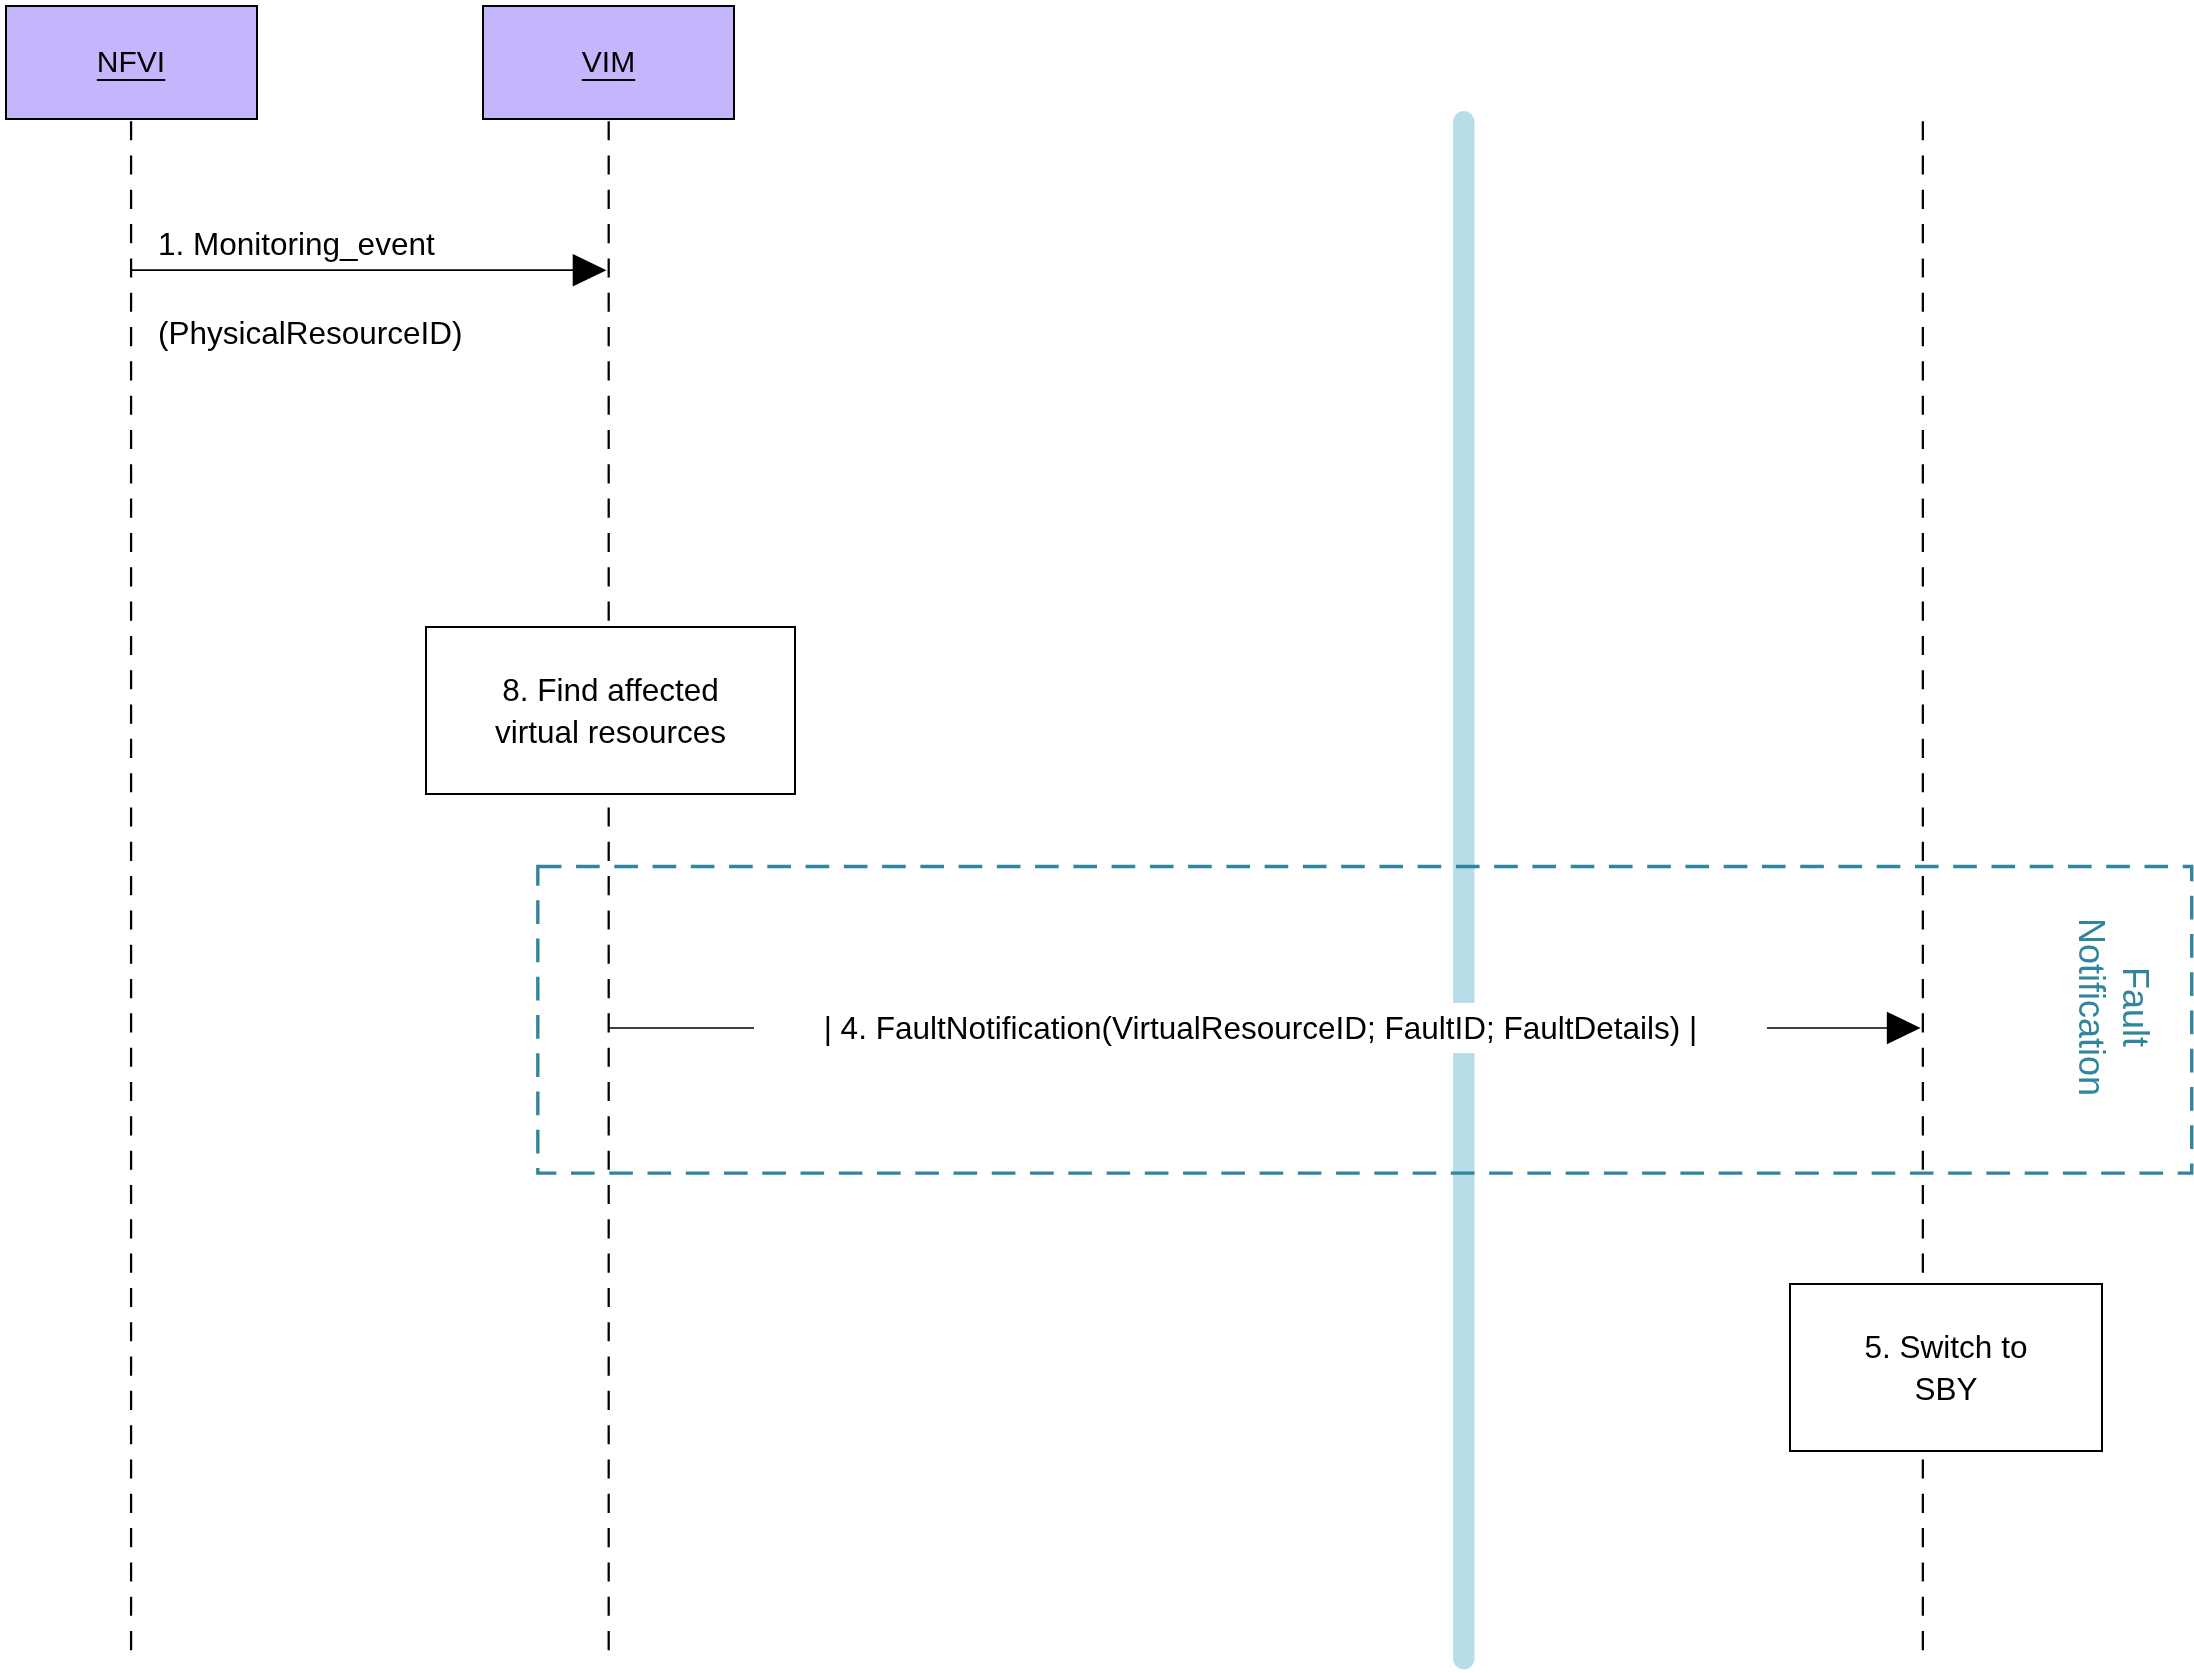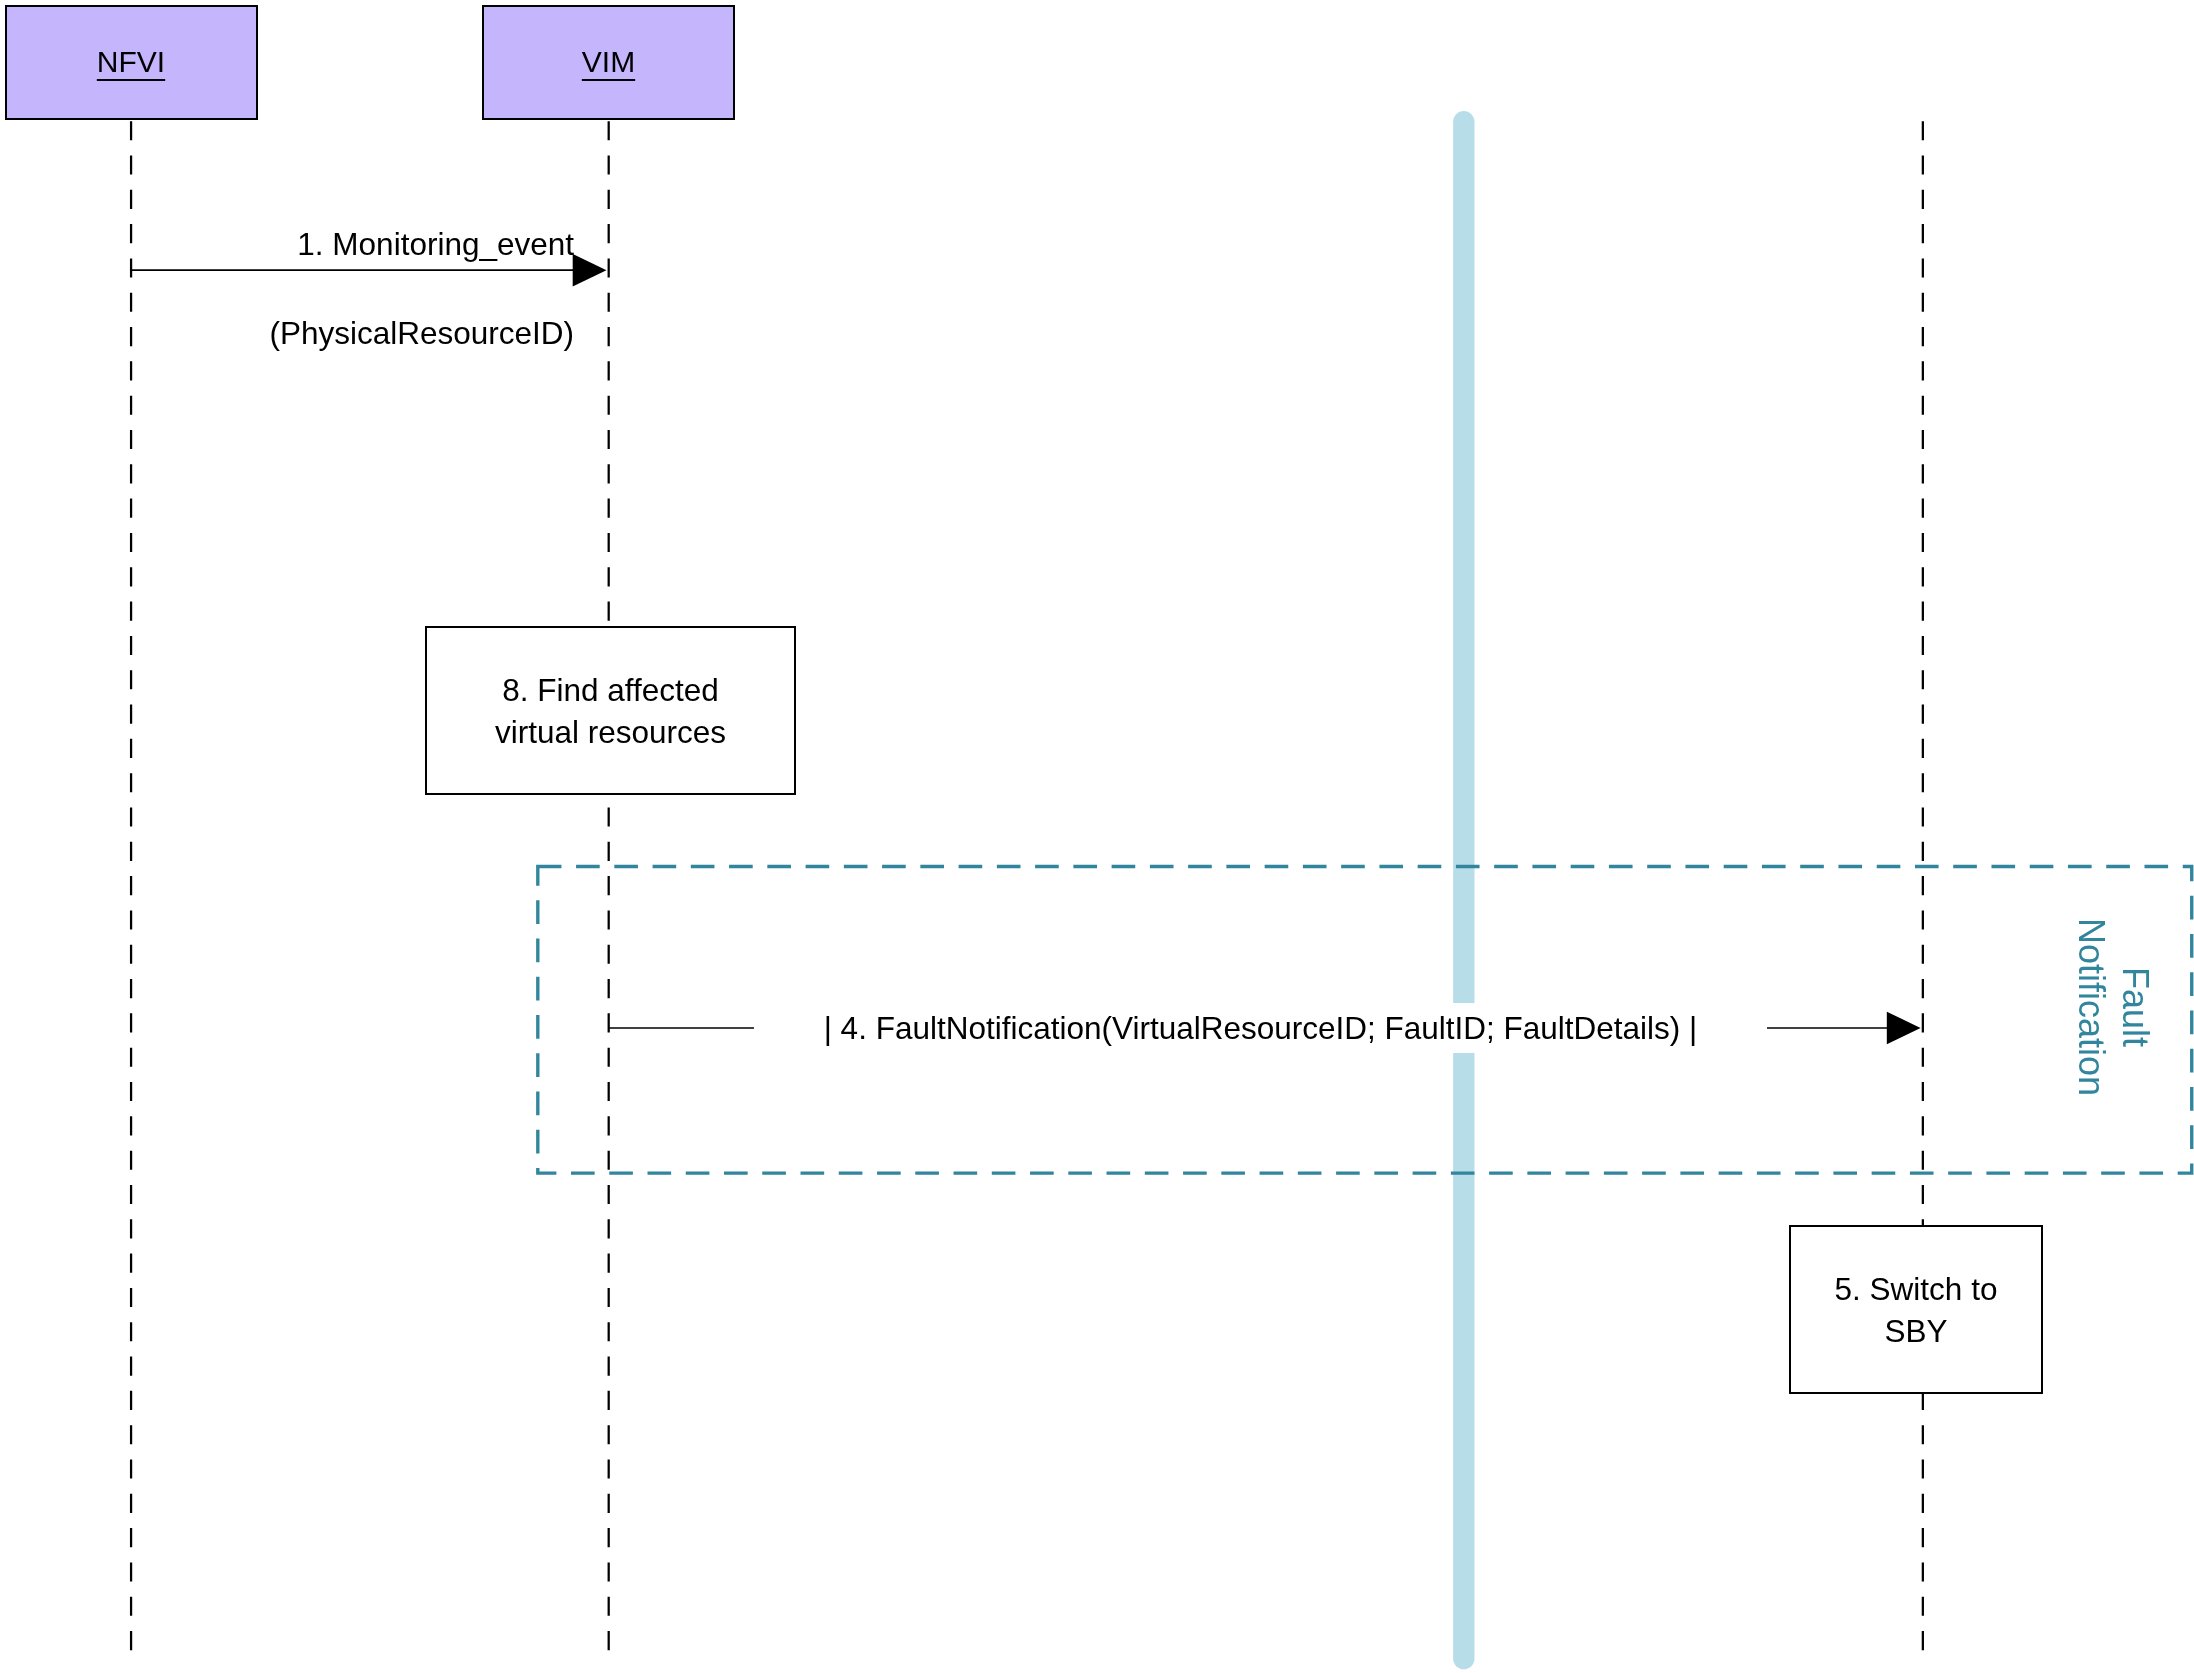--- a/index.html
+++ b/index.html
@@ -43,21 +43,21 @@
 
   .nb-title {
     position: absolute; z-index: 2;
     left: 1187px; top: 14.6px; width: 563px;
     text-align: center;
     font-size: 54px; color: var(--teal, #31859C);
   }
 
   .msg-text {
     position: absolute; z-index: 2;
-    text-align: right; color: #000; font-size: 31.5px; line-height: 39px;
+    text-align: left; color: #000; font-size: 31.5px; line-height: 39px;
     white-space: nowrap;
   }
   .msg1-line1 { left: 158px; top: 225px;  width: 416px; }
   .msg1-line2 { left: 158px; top: 287px;  width: 416px; margin-top: 27px; }
 
   .msg4-text {
     position: absolute; z-index: 3;
     left: 754px; top: 1003px; width: 1013px; height: 50px;
     background: #fff;
     text-align: center; font-size: 31.5px; line-height: 50px;
@@ -66,21 +66,21 @@
 
   .step-box {
     position: absolute; z-index: 2;
     border: 2.3px solid #000; background: #fff;
     display: flex; flex-direction: column; align-items: center; justify-content: center;
     text-align: center; color: #000;
     font-size: 31.5px; line-height: 42px;
   }
   .step2-box { left: 425px;  top: 419px;  width: 371px; height: 172px; }
   .step3-box { left: 425px;  top: 626px; width: 371px; height: 169px; }
-  .step5-box { left: 1789px; top: 1225px; width: 254px; height: 169px; }
+  .step5-box { left: 1789px; top: 1283px; width: 314px; height: 169px; }
 
   .step6-box {
     position: absolute; z-index: 2;
     left: 549px; top: 1446px; width: 1432px; height: 159px;
     border: 1.7px solid var(--gray-border, #4d4d4d); background: #fff;
     display: flex; flex-direction: column; align-items: center; justify-content: center;
     text-align: center;
     color: var(--gray-text, #808080);
     font-size: 30px; line-height: 38px;
   }

